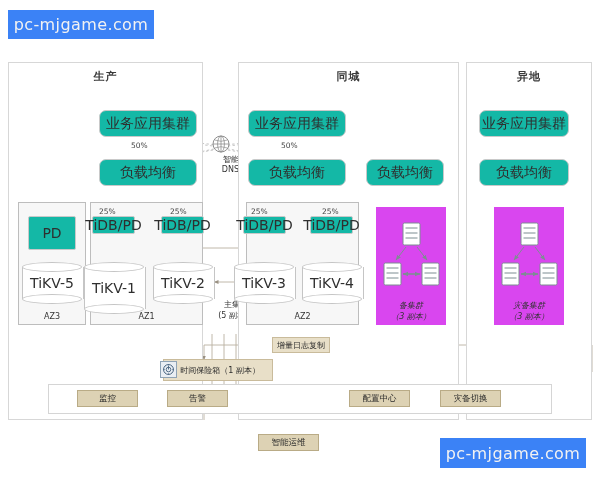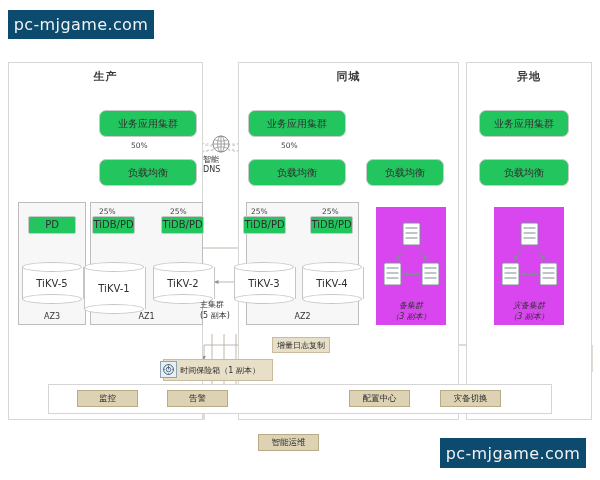--- a/index.html
+++ b/index.html
@@ -6,43 +6,43 @@
   body{
     width:600px;height:480px;
     background:#ffffff;
     font-family:"DejaVu Sans","Liberation Sans",sans-serif;
     position:relative;overflow:hidden;
   }
   #stage{position:absolute;left:0;top:0;width:600px;height:480px;}
 
   
   .watermark{
-    position:absolute;background:#0c4a6e;color:#f2f2f2;
+    position:absolute;background:#3b82f6;color:#f2f2f2;
     font-size:16px;letter-spacing:.4px;
     display:flex;align-items:center;justify-content:center;
   }
   #wm-top{left:8px;top:10px;width:146px;height:29px;}
   #wm-bottom{left:440px;top:438px;width:146px;height:30px;}
 
   
   .zone{
     position:absolute;border:1px solid #d7d7d7;background:#ffffff;
     box-sizing:border-box;
   }
   .zone-title{
     position:absolute;width:100%;text-align:center;top:6px;
     font-size:11px;color:#3a3a3a;font-weight:bold;letter-spacing:1px;
   }
 
   
   .node{
     position:absolute;box-sizing:border-box;
-    border:1px solid #c9c9c9;border-radius:7px;background:#22c55e;
-    display:flex;align-items:center;justify-content:center;
-    font-size:10px;color:#2f2f2f;text-align:center;line-height:1.15;
+    border:1px solid #c9c9c9;border-radius:7px;background:#14b8a6;
+    display:flex;align-items:center;justify-content:center;
+    font-size:14px;color:#2f2f2f;text-align:center;line-height:1.15;
   }
   .node.sq{border-radius:2px;}
 
   
   .az{
     position:absolute;box-sizing:border-box;
     border:1px solid #bdbdbd;background:#f7f7f7;
   }
   .az-label{
     position:absolute;bottom:3px;width:100%;text-align:center;
@@ -59,33 +59,33 @@
     position:absolute;left:0;top:0;width:100%;height:10px;
     border:1px solid #c5c5c5;border-radius:50%;background:#fff;box-sizing:border-box;
   }
   .cyl .bot{
     position:absolute;left:0;bottom:0;width:100%;height:10px;
     border:1px solid #c5c5c5;border-radius:50%;background:#fff;box-sizing:border-box;
   }
   .cyl .lbl{
     position:absolute;left:0;top:0;width:100%;height:100%;
     display:flex;align-items:center;justify-content:center;
-    font-size:10px;color:#2f2f2f;
+    font-size:14px;color:#2f2f2f;
   }
 
   
   .panel{position:absolute;background:#d946ef;box-sizing:border-box;font-style:italic;}
   .panel-cap{
     position:absolute;bottom:4px;width:100%;text-align:center;
     font-size:8px;color:#333;line-height:1.25;
   }
 
   
   .lab{position:absolute;font-size:7.5px;color:#444;white-space:nowrap;}
-  .lab-c{position:absolute;font-size:8px;color:#333;text-align:left;line-height:1.2;}
+  .lab-c{position:absolute;font-size:8px;color:#333;text-align:right;line-height:1.2;}
 
   
   .ribbon{
     position:absolute;box-sizing:border-box;
     background:#e8dfc8;border:1px solid #c9bb9b;
     display:flex;align-items:center;justify-content:center;
     font-size:8px;color:#2b2b2b;
   }
   .btn{
     position:absolute;box-sizing:border-box;
@@ -208,21 +208,21 @@
 
   <div class="node" style="left:99px;top:110px;width:98px;height:27px;">业务应用集群</div>
 
   <div class="node" style="left:99px;top:159px;width:98px;height:27px;">负载均衡</div>
 
   <div class="lab" style="left:131px;top:141px;">50%</div>
 
   <div class="az" style="left:18px;top:202px;width:68px;height:123px;">
     <div class="az-label">AZ3</div>
   </div>
-  <div class="node sq" style="left:28px;top:216px;width:48px;height:18px;text-align:center;">PD</div>
+  <div class="node sq" style="left:28px;top:216px;width:48px;height:34px;text-align:center;">PD</div>
   <div class="cyl" style="left:22px;top:262px;width:60px;height:42px;">
     <div class="body"></div>
       <div class="bot"></div>
       <div class="top"></div>
     <div class="lbl">TiKV-5</div>
   </div>
 
   <div class="az" style="left:90px;top:202px;width:113px;height:123px;">
     <div class="az-label">AZ1</div>
   </div>

